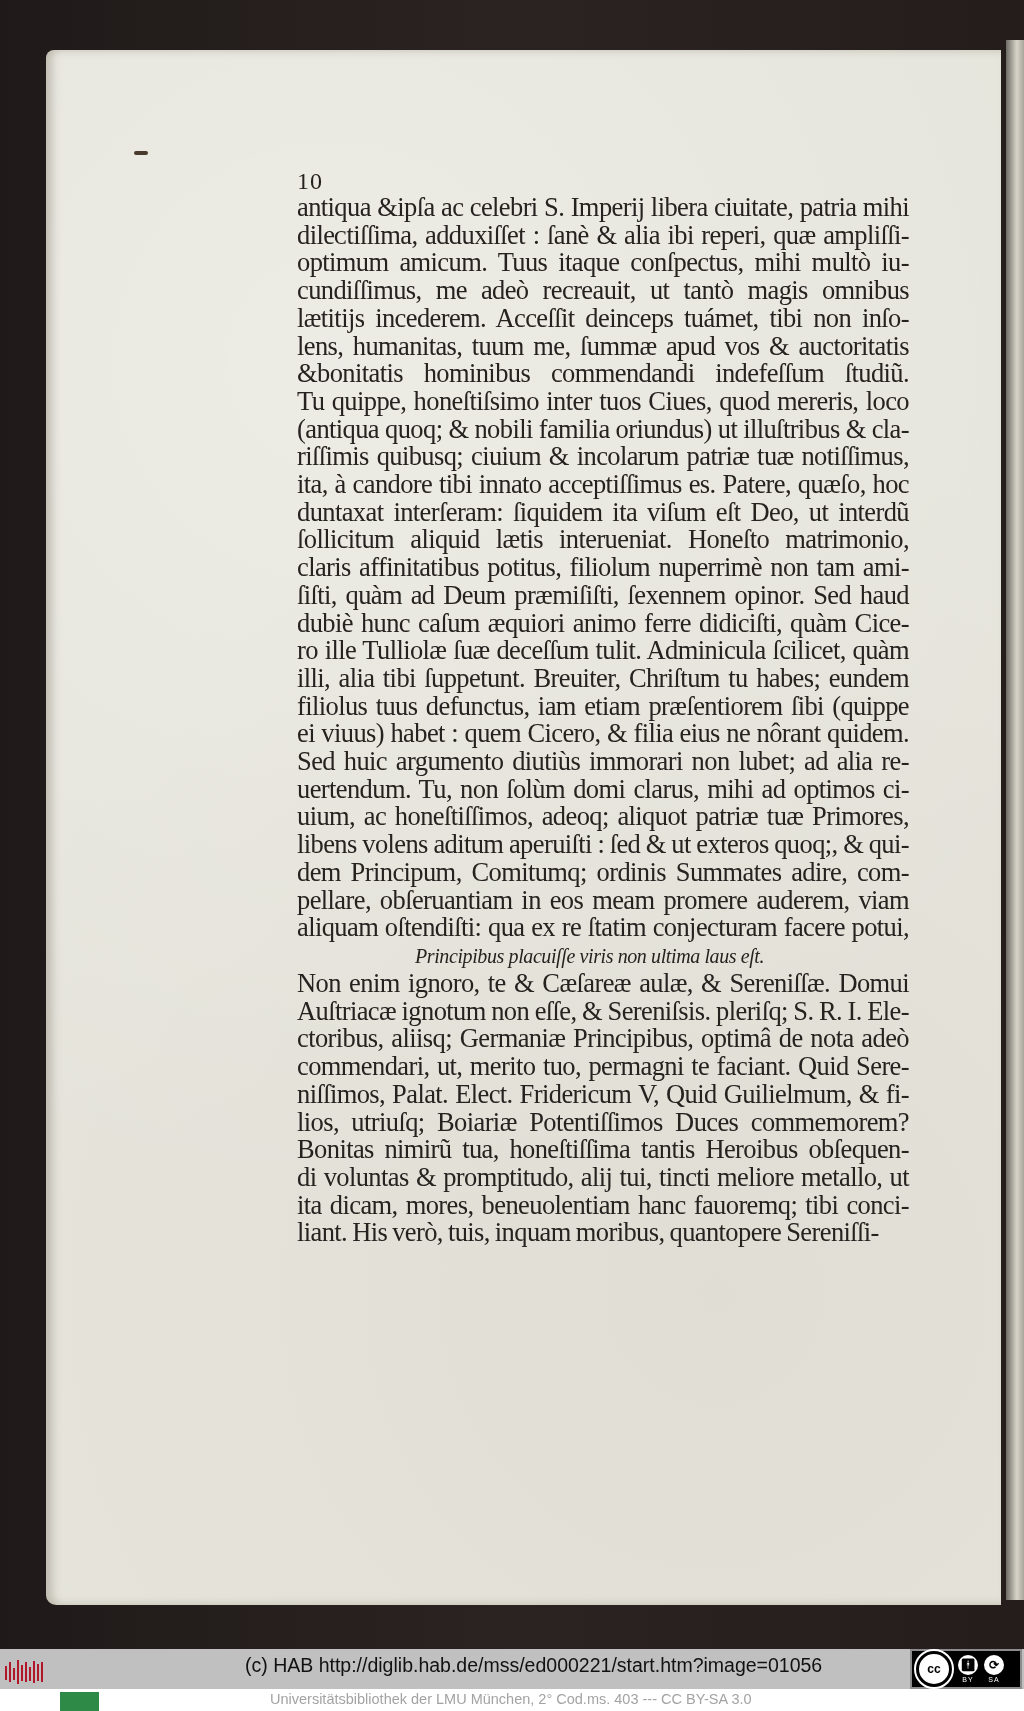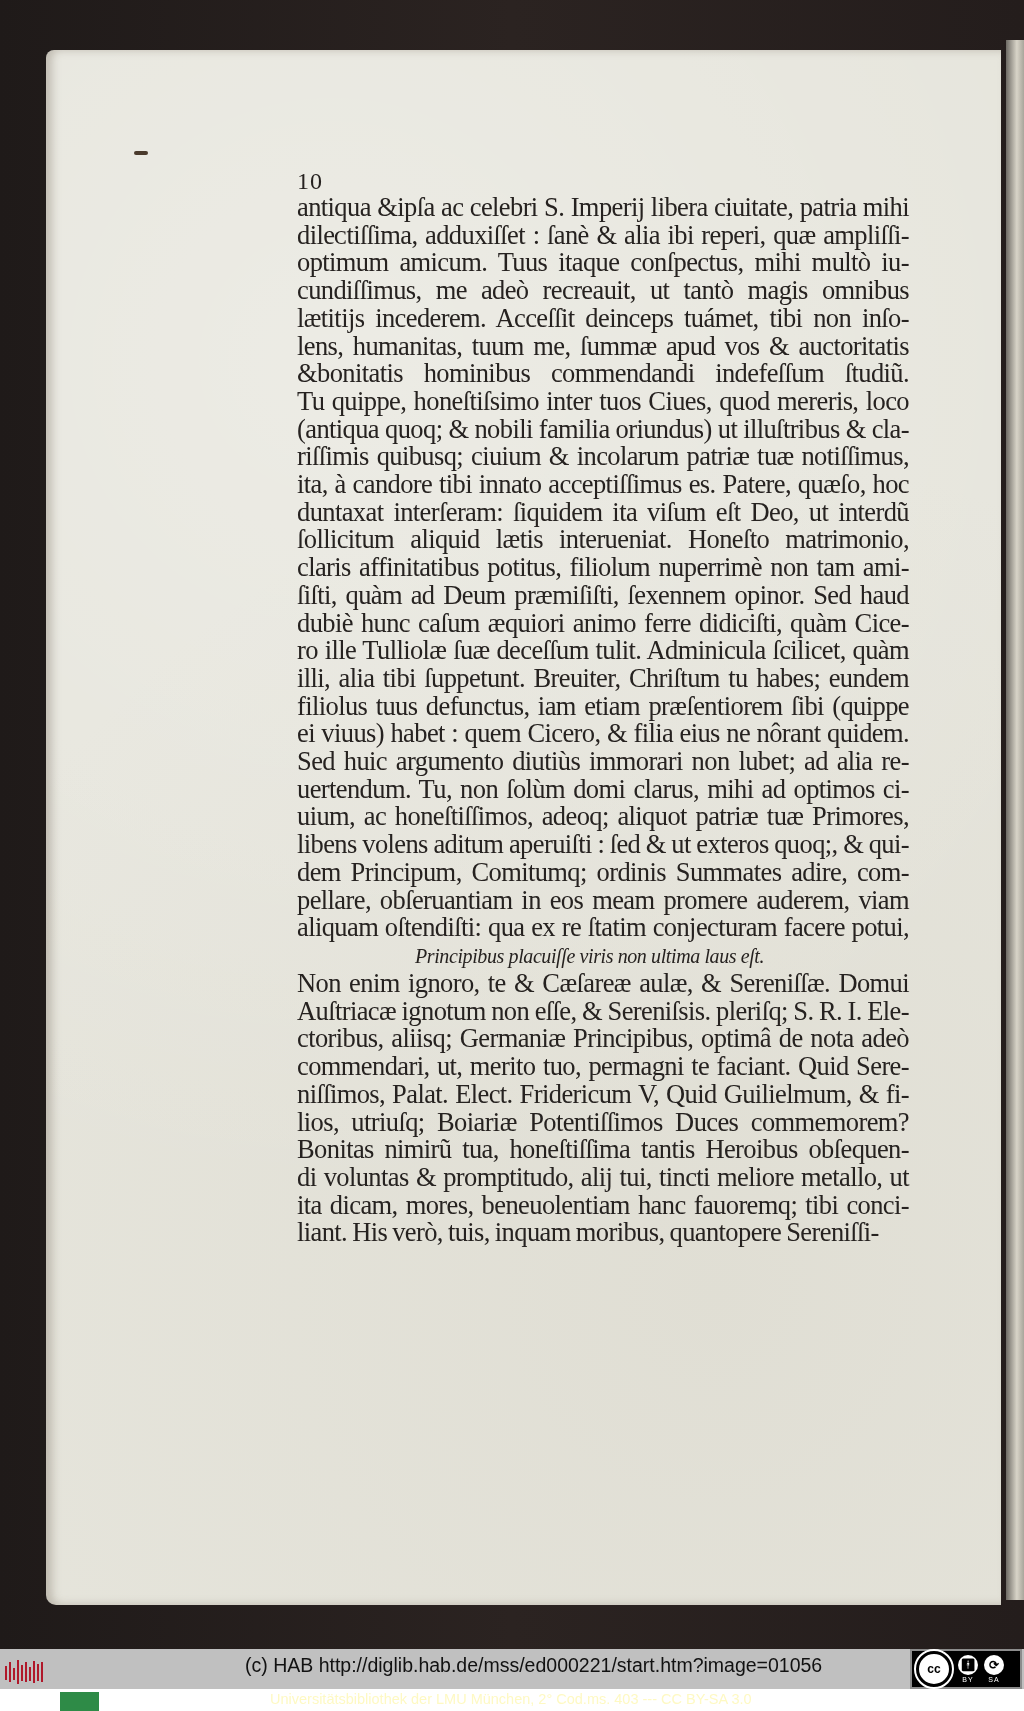--- a/index.html
+++ b/index.html
@@ -66,21 +66,21 @@
     font-family: "Liberation Sans", sans-serif; font-weight: bold; font-size: 15px;
     display: flex; align-items: flex-end; justify-content: center; padding-bottom: 2px; box-sizing: border-box; margin-top: 43px;
   }
   .copyright-link {
     position: absolute; left: 245px; top: 1654px; width: 560px;
     font-family: "Liberation Sans", sans-serif; font-size: 19.5px; color: #111;
     white-space: nowrap;
   }
   .library-line {
     position: absolute; left: 270px; top: 1691px;
-    font-family: "Liberation Sans", sans-serif; font-size: 14.5px; color: #fef9c3;
+    font-family: "Liberation Sans", sans-serif; font-size: 14.5px; color: #a3a3a3;
     white-space: nowrap;
   }
   .cc-badge {
     position: absolute; left: 910px; top: 1649px; width: 112px; height: 40px;
     background: #000; border: 2px solid #8c8c8c; box-sizing: border-box;
     display: flex; align-items: center; gap: 6px; padding-left: 4px;
   }
   .cc-circle {
     width: 30px; height: 30px; border-radius: 50%; background: #fff;
     border: 3px solid #000; outline: 2px solid #fff;

